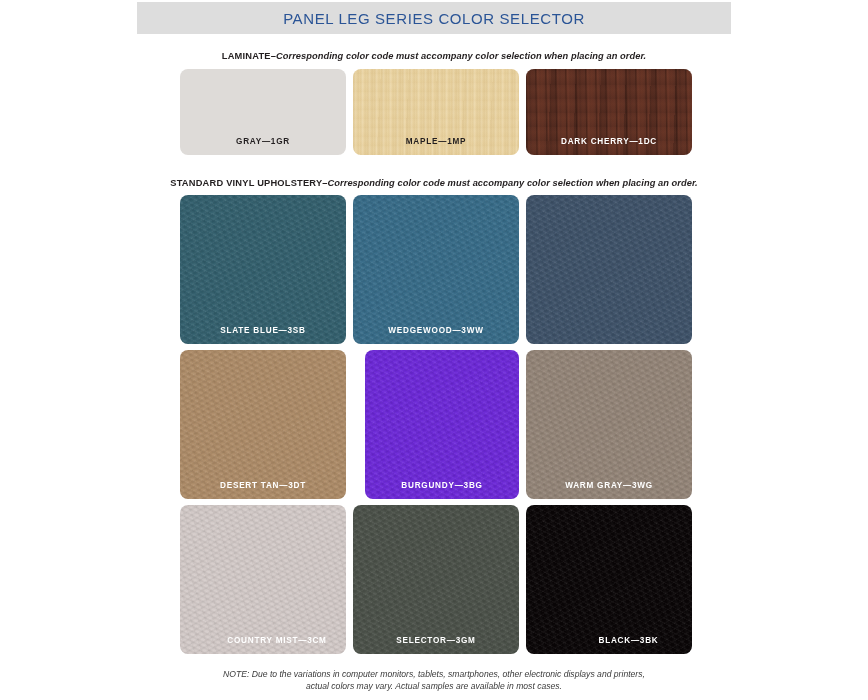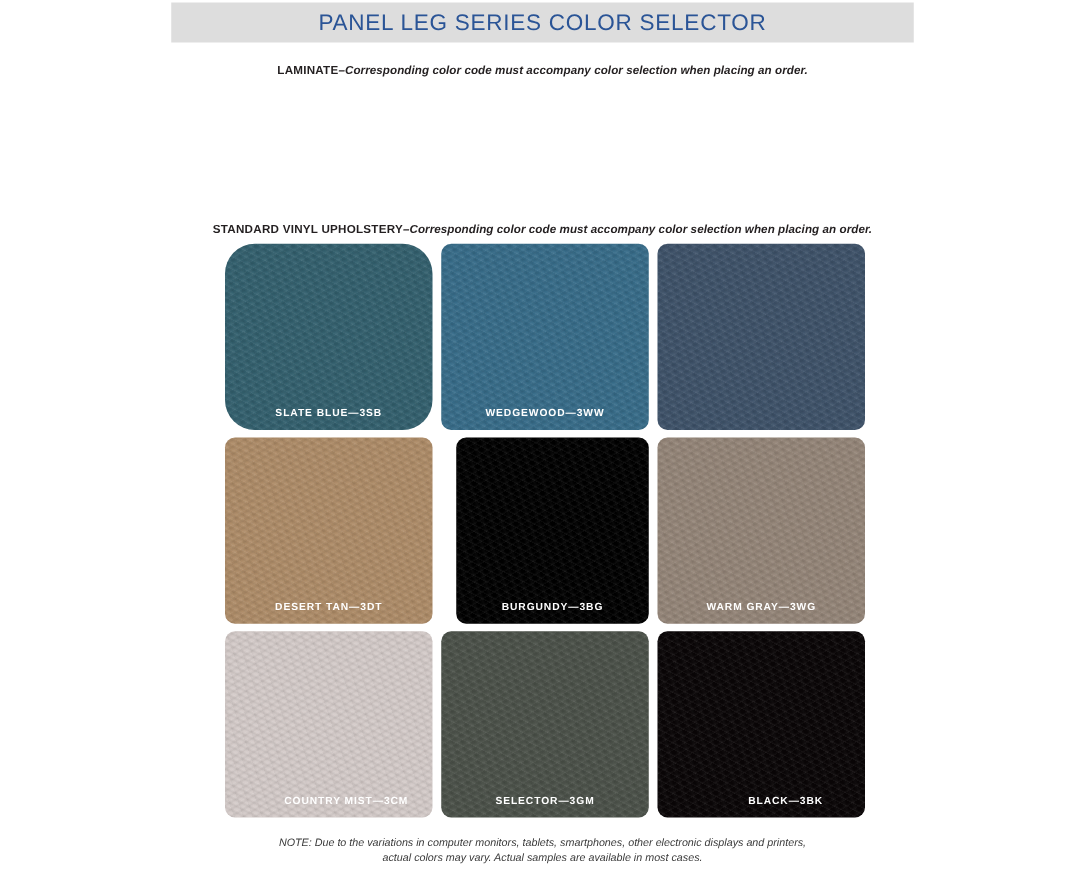--- a/index.html
+++ b/index.html
@@ -28,21 +28,21 @@
     top: 2px;
     width: 594px;
     height: 32px;
     background: #dddddd;
     display: flex;
     align-items: center;
     justify-content: center;
   }
   .header-title {
     font-family: "Liberation Sans", sans-serif;
-    font-size: 18px;
+    font-size: 15px;
     letter-spacing: 0.6px;
     color: #2a5496;
     font-weight: 400;
     white-space: nowrap;
   }
 
   
   .section-heading {
     position: absolute;
     left: 137px;
@@ -192,42 +192,55 @@
 <div class="page">
 
   <div class="header-band">
     <div class="header-title">PANEL LEG SERIES COLOR SELECTOR</div>
   </div>
 
   <div class="section-heading" id="heading-laminate">
     <span class="strong">LAMINATE</span><span class="note">–Corresponding color code must accompany color selection when placing an order.</span>
   </div>
 
+  <div class="swatch-grid" id="grid-laminate">
+      <div class="swatch" style="background: rgb(222, 219, 216);">
+        <div class="swatch-label label-dark">GRAY—1GR</div>
+      </div>
+      <div class="swatch" style="background: rgb(234, 212, 162);">
+        <div class="tex tex-wood-maple"></div>
+        <div class="swatch-label label-dark">MAPLE—1MP</div>
+      </div>
+      <div class="swatch" style="background: rgb(90, 47, 35);">
+        <div class="tex tex-wood-cherry"></div>
+        <div class="swatch-label label-light">DARK CHERRY—1DC</div>
+      </div>
+    </div>
 
   <div class="section-heading" id="heading-vinyl">
     <span class="strong">STANDARD VINYL UPHOLSTERY</span><span class="note">–Corresponding color code must accompany color selection when placing an order.</span>
   </div>
 
   <div class="swatch-grid" id="grid-vinyl">
-      <div class="swatch" style="background: rgb(51, 96, 110); border-radius: 24px;">
+      <div class="swatch" style="background: rgb(51, 96, 110);">
         <div class="tex tex-leather"></div>
         <div class="swatch-label label-light">SLATE BLUE—3SB</div>
       </div>
       <div class="swatch" style="background: rgb(55, 108, 137);">
         <div class="tex tex-leather"></div>
         <div class="swatch-label label-light">WEDGEWOOD—3WW</div>
       </div>
       <div class="swatch" style="background: rgb(62, 82, 105);">
         <div class="tex tex-leather"></div>
       </div>
       <div class="swatch" style="background: rgb(174, 140, 104);">
         <div class="tex tex-leather"></div>
         <div class="swatch-label label-light">DESERT TAN—3DT</div>
       </div>
-      <div class="swatch" style="background: #000000; margin-left: 12px;">
+      <div class="swatch" style="background: #6d28d9; margin-left: 12px;">
         <div class="tex tex-leather"></div>
         <div class="swatch-label label-light">BURGUNDY—3BG</div>
       </div>
       <div class="swatch" style="background: rgb(148, 133, 120);">
         <div class="tex tex-leather"></div>
         <div class="swatch-label label-light">WARM GRAY—3WG</div>
       </div>
       <div class="swatch" style="background: rgb(212, 203, 201); padding-left: 28px;">
         <div class="tex tex-leather"></div>
         <div class="swatch-label label-light">COUNTRY MIST—3CM</div>

